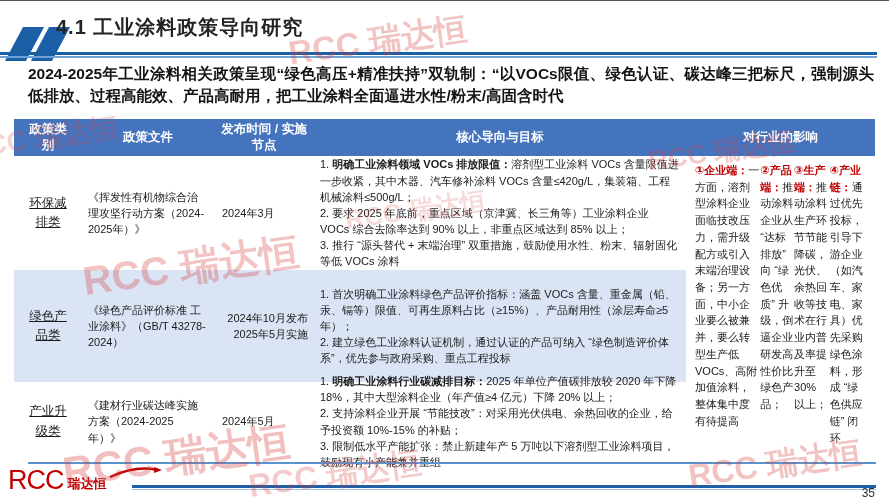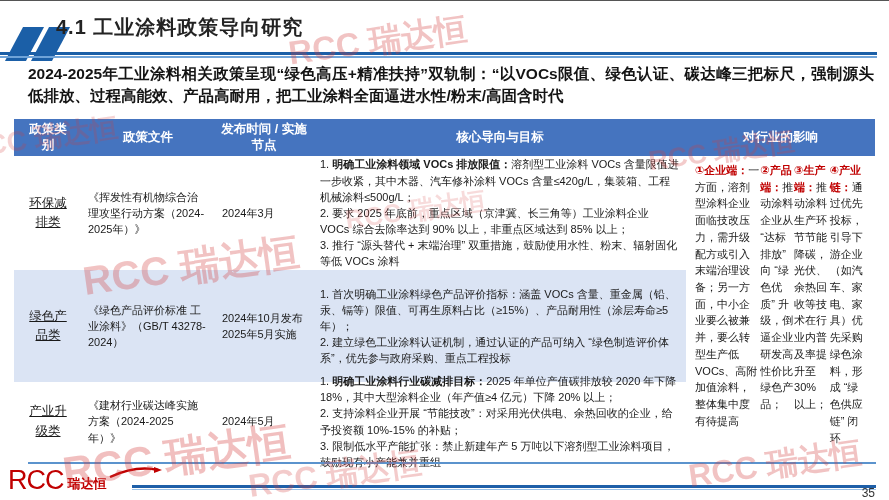--- a/index.html
+++ b/index.html
@@ -33,21 +33,21 @@
     background:#4574bf;color:#fff;font-weight:bold;font-size:12.5px;line-height:1.25;
     display:flex;align-items:center;justify-content:center;text-align:center;
     padding:2px 4px;box-sizing:border-box;
   }
   .th .narrow{display:inline-block;max-width:3.3em;}
   .cell{box-sizing:border-box;padding:5px 6px;line-height:1.47;background:#fff;}
   .row2bg{background:#dbe4f4;}
   .cat{display:flex;align-items:center;justify-content:center;text-align:center;font-size:12.5px;}
   .cat .narrow{display:inline-block;max-width:3.3em;line-height:1.55;text-decoration:underline;}
   .doc{display:flex;align-items:center;font-size:11px;}
-  .date{display:flex;align-items:center;font-size:11px;padding-left:8px;}
+  .date{display:flex;align-items:center;font-size:11px;padding-left:8px;text-align:right;}
   .core{font-size:11px;display:flex;flex-direction:column;justify-content:center;}
   .core .item b{font-weight:bold;}
   .impact{
     grid-column:5;grid-row:2 / span 3;background:#fff;
     font-size:11px;line-height:1.52;display:flex;flex-direction:row;justify-content:center;
     padding:6px 6px 6px 9px;box-sizing:border-box;
   }
   .impact .red{color:#c00000;font-weight:bold;}
   
   .footer-rule-top{position:absolute;left:28px;top:461px;width:848px;height:2px;background:#5b93cd;}

